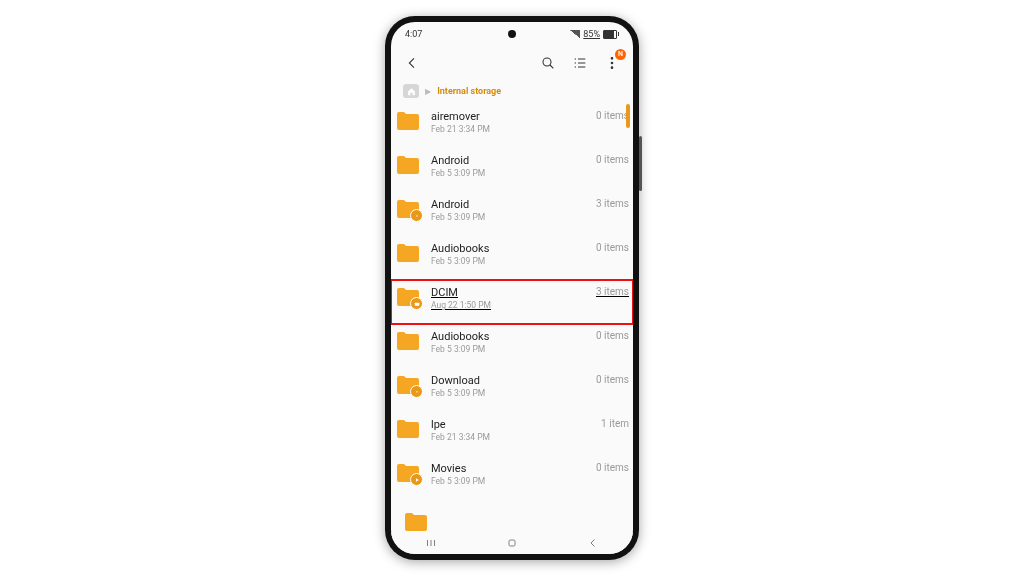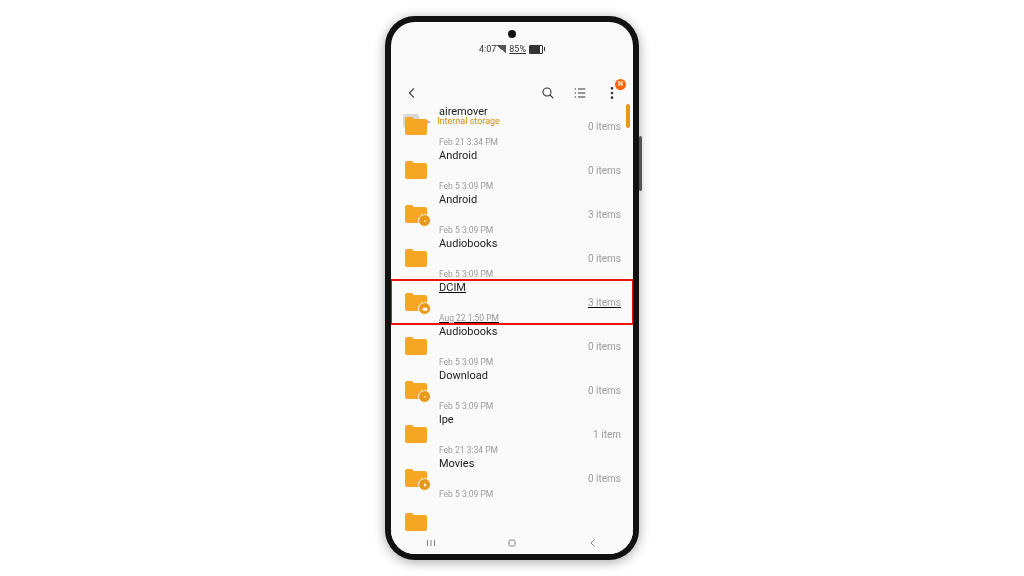--- a/index.html
+++ b/index.html
@@ -1,48 +1,48 @@
 <!DOCTYPE html>
 <html><head>
 <meta charset="utf-8">
 <style>
   html,body{margin:0;padding:0;width:1024px;height:576px;background:#fff;font-family:-apple-system,Roboto,Arial,sans-serif;}
   .stage{position:relative;width:1024px;height:576px;display:flex;align-items:center;justify-content:center;}
   .phone{width:242px;height:532px;background:#111;border-radius:30px;box-shadow:0 2px 12px rgba(0,0,0,.35);position:relative;padding:6px;}
   .side-btn{position:absolute;right:-3px;top:120px;width:3px;height:55px;background:#555;border-radius:2px;}
   .screen{width:100%;height:100%;background:#fafafa;border-radius:24px;overflow:hidden;position:relative;}
   .camera{position:absolute;top:8px;left:50%;transform:translateX(-50%);width:8px;height:8px;background:#111;border-radius:50%;z-index:5;}
-  .status{height:22px;display:flex;align-items:center;justify-content:center;padding:16px 14px;font-size:9px;color:#333;position:relative;}
+  .status{height:22px;display:flex;align-items:center;justify-content:space-between;padding:1px 14px;font-size:9px;color:#333;position:relative;}
   .status .right{display:flex;align-items:center;gap:3px;text-decoration:underline;}
   .sig{display:inline-block;width:10px;height:8px;background:linear-gradient(to top right,transparent 48%,#555 50%);}
   .batt{display:inline-flex;align-items:center;gap:1px;}
   .batt-body{width:12px;height:7px;border:1px solid #333;border-radius:1px;position:relative;}
   .batt-body::after{content:"";position:absolute;left:0;top:0;bottom:0;width:85%;background:#333;}
   .batt-tip{width:1px;height:4px;background:#333;}
   .appbar{height:34px;display:flex;align-items:center;padding:0 10px;gap:10px;}
   .appbar .spacer{flex:1;}
   .icbtn{width:22px;height:22px;display:flex;align-items:center;justify-content:center;color:#333;}
   .icbtn svg{width:16px;height:16px;stroke:#333;fill:none;stroke-width:1.6;}
   .badge{position:relative;}
   .badge::after{content:"N";position:absolute;top:-3px;right:-3px;width:11px;height:11px;background:#f60;border-radius:50%;color:#fff;font-size:7px;line-height:11px;text-align:center;font-weight:600;}
   .crumb{display:flex;align-items:center;gap:6px;padding:4px 12px 8px;font-size:9px;}
   .home-chip{width:16px;height:14px;background:#d6d6d6;border-radius:3px;display:flex;align-items:center;justify-content:center;}
   .home-chip svg{width:9px;height:9px;fill:#fff;}
   .crumb-arrow{color:#bbb;font-size:8px;}
-  .crumb-label{color:#d78b0a;font-weight:400;}
+  .crumb-label{color:#d78b0a;font-weight:700;}
   .list{position:absolute;top:82px;left:0;right:0;bottom:22px;overflow:hidden;}
-  .row{display:flex;align-items:center;padding:6px 12px;gap:10px;height:44px;box-sizing:border-box;}
+  .row{display:flex;align-items:flex-start;padding:6px 4px;gap:10px;height:44px;box-sizing:border-box;}
   .row.hl{outline:2px solid #e11;outline-offset:-1px;text-decoration:underline;}
   .ficon{width:26px;height:22px;position:relative;}
   .ficon svg{width:26px;height:22px;}
   .sub-badge{position:absolute;right:-2px;bottom:-2px;width:11px;height:11px;background:#e8981a;border:1.5px solid #fff;border-radius:50%;display:flex;align-items:center;justify-content:center;}
   .sub-badge svg{width:6px;height:6px;fill:#fff;stroke:none;}
   .meta{flex:1;min-width:0;}
   .name{font-size:11px;color:#222;line-height:1.2;}
-  .date{font-size:8.5px;color:#9a9a9a;margin-top:18px;}
+  .date{font-size:8.5px;color:#9a9a9a;margin-top:1px;}
   .count{font-size:10px;color:#9a9a9a;}
   .scroll-ind{position:absolute;right:3px;top:0;width:4px;height:24px;background:#e8981a;border-radius:2px;}
   .navbar{position:absolute;bottom:0;left:0;right:0;height:22px;display:flex;align-items:center;justify-content:space-around;background:#fafafa;}
   .navbar svg{width:12px;height:12px;stroke:#555;fill:none;stroke-width:1.5;}
   .cut{height:44px;box-sizing:border-box;padding:6px 12px;display:flex;align-items:center;gap:10px;}
   .cut .ficon{opacity:1;}
 </style>
 </head>
 <body>
 <div class="stage">

